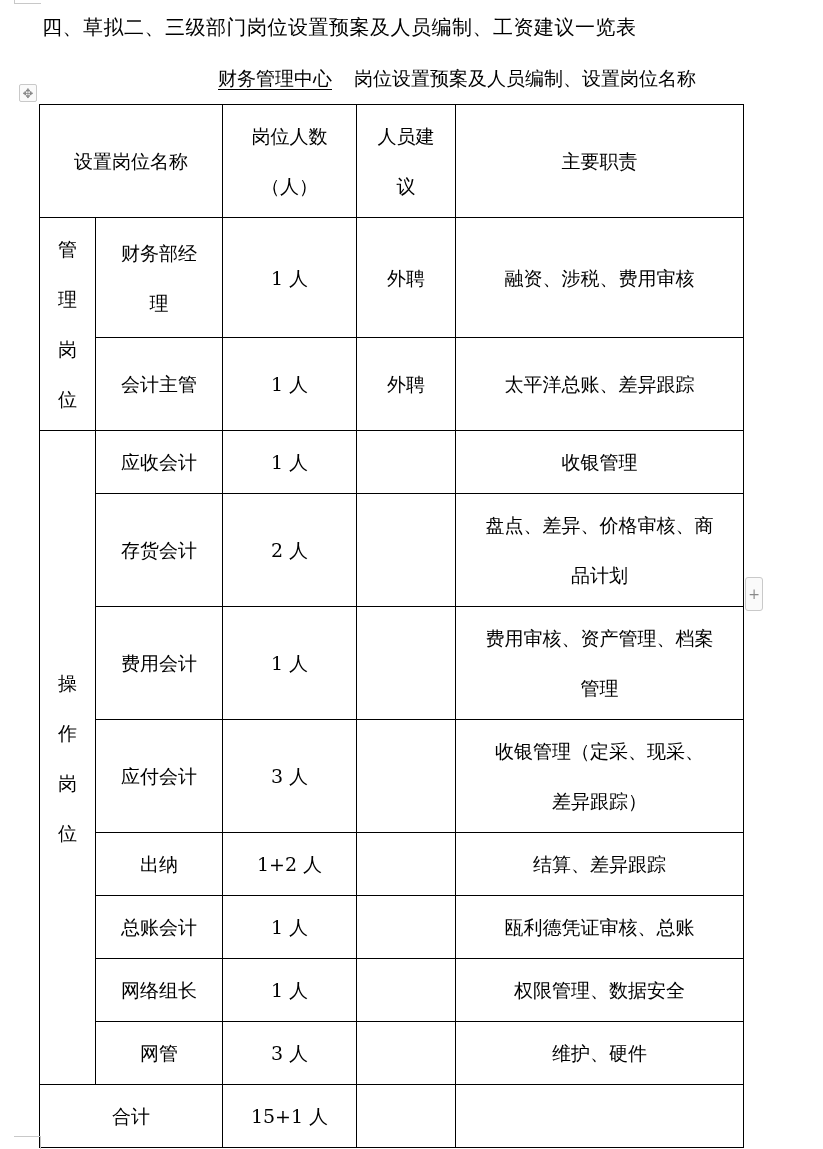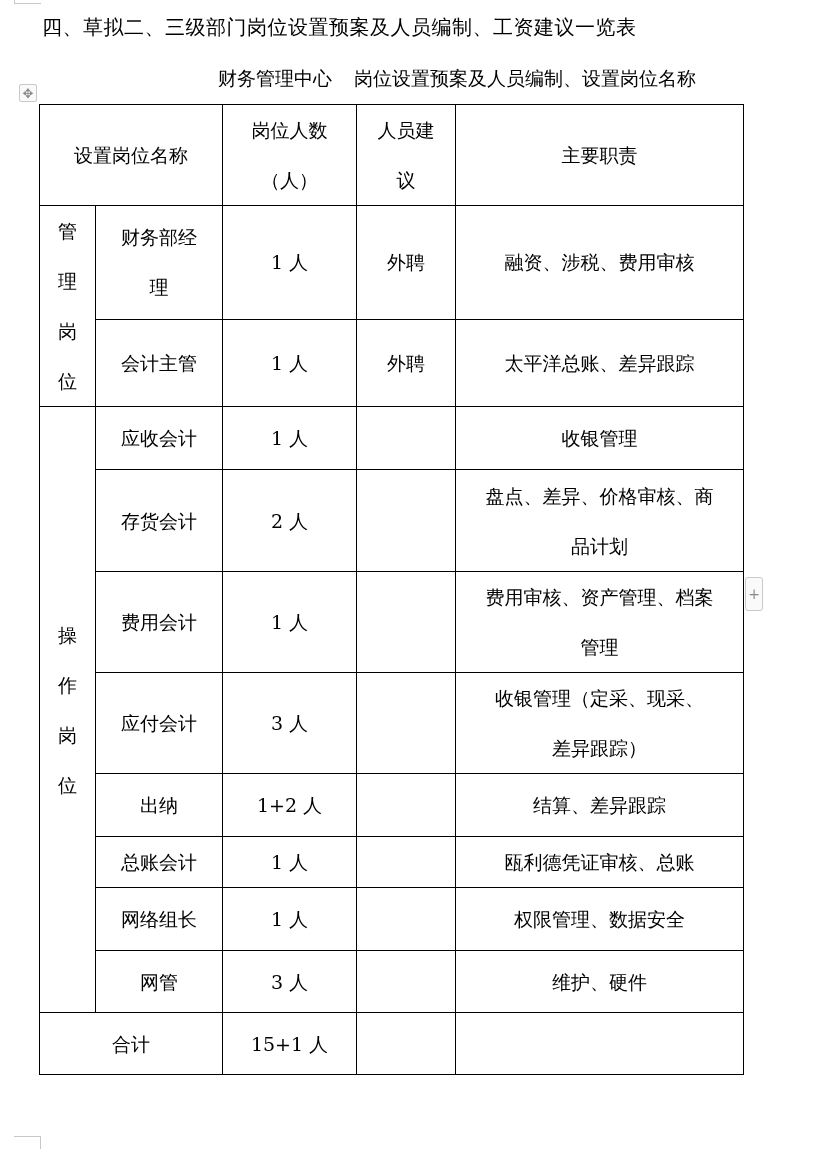--- a/index.html
+++ b/index.html
@@ -5,30 +5,30 @@
   html, body { margin:0; padding:0; background:#ffffff; }
   body { width:823px; height:1149px; position:relative; overflow:hidden;
          font-family:"DejaVu Serif","Liberation Serif",serif; color:#000; }
   .corner-mark-top { position:absolute; left:14px; top:0; width:26px; height:3px;
          border-left:1px solid #c8c8c8; border-bottom:1px solid #c8c8c8; }
   .corner-mark-bottom { position:absolute; left:14px; top:1136px; width:26px; height:13px;
          border-right:1px solid #c8c8c8; border-top:1px solid #c8c8c8; }
   .heading { position:absolute; left:42px; top:14px; font-size:20px; font-weight:normal;
          letter-spacing:0.5px; white-space:nowrap; }
   .subtitle { position:absolute; left:186px; top:66px; font-size:19px; white-space:nowrap; }
-  .subtitle .dept { text-underline-offset:4px; padding:0 22px 0 32px; }
+  .subtitle .dept { text-decoration:underline; text-underline-offset:4px; padding:0 22px 0 32px; }
   .move-handle { position:absolute; left:19px; top:84px; width:16px; height:16px;
          border:1px solid #c9c9c9; border-radius:2px; background:#fafafa;
          display:flex; align-items:center; justify-content:center; font-size:13px; color:#888; cursor:move; }
   .add-handle { position:absolute; left:745px; top:577px; width:16px; height:32px;
          border:1px solid #c9c9c9; border-radius:3px; background:#fafafa;
          display:flex; align-items:center; justify-content:center; font-size:14px; color:#888; cursor:pointer; }
   table.staff { position:absolute; left:39px; top:104px; border-collapse:collapse; table-layout:fixed; }
   table.staff td { border:1.3px solid #000; text-align:center; vertical-align:middle;
-         font-size:19px; line-height:50px; padding:0 6px; }
+         font-size:19px; line-height:50px; padding:6px 6px; }
   .vertical { line-height:50px; }
   .vertical span { display:block; }
 </style>
 </head>
 <body>
 
 <div class="corner-mark-top"></div>
 
 <div class="heading">四、草拟二、三级部门岗位设置预案及人员编制、工资建议一览表</div>
 

